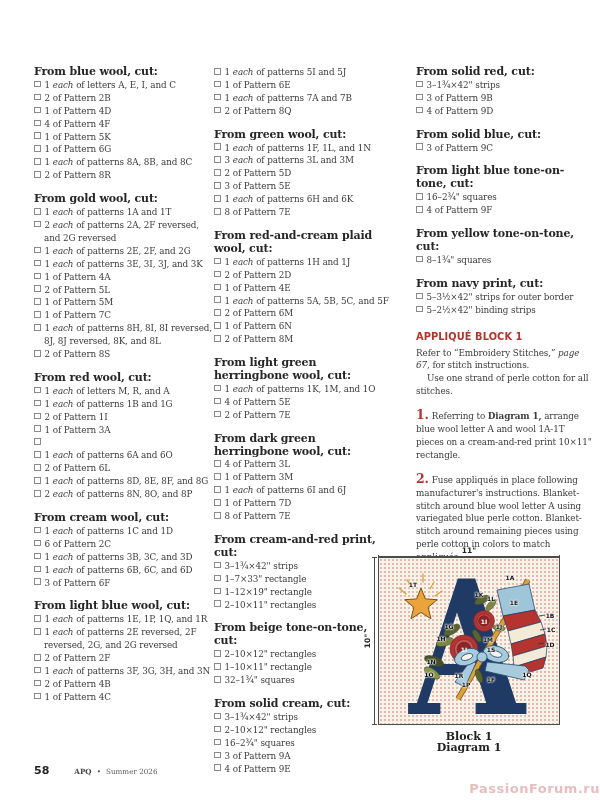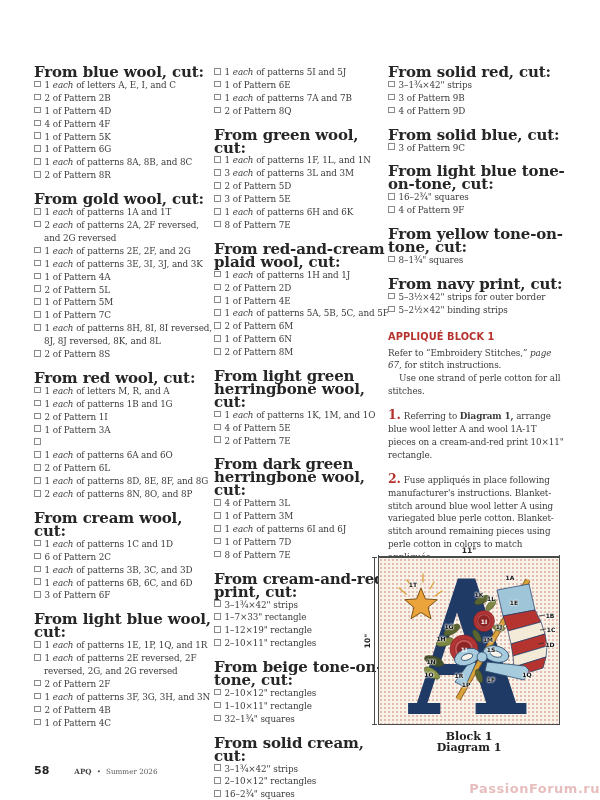--- a/index.html
+++ b/index.html
@@ -1,21 +1,21 @@
 <!DOCTYPE html>
 <html><head>
 <meta charset="utf-8">
 <style>
   html,body{margin:0;padding:0;}
   body{width:600px;height:800px;position:relative;background:#ffffff;
        font-family:"DejaVu Serif", serif; overflow:hidden;}
   .col{position:absolute;top:66px;width:178px;}
-  #col1{left:34px;} #col2{left:214px;} #col3{left:388px;}
+  #col1{left:34px;} #col2{left:214px;} #col3{left:416px;}
   .section{margin-bottom:11px;}
-  .sec-h{font-weight:bold;font-size:15px;line-height:12.9px;color:#262626;letter-spacing:-0.15px;}
+  .sec-h{font-weight:bold;font-size:11px;line-height:12.9px;color:#262626;letter-spacing:-0.15px;}
   .item{font-size:8.8px;line-height:12.9px;color:#3c3c3c;padding-left:10px;text-indent:-10px;letter-spacing:-0.1px;}
   .cb{display:inline-block;width:4.6px;height:4.6px;border:0.9px solid #8a8a8a;margin-right:4px;vertical-align:0.5px;}
   .item i{font-style:italic;}
   
   .app-h{font-family:"DejaVu Sans",sans-serif;font-weight:bold;font-size:9.8px;color:#b5332e;
          margin:14px 0 5px 0;letter-spacing:0.1px;}
   .para{font-size:8.8px;line-height:12.9px;color:#3c3c3c;letter-spacing:-0.1px;}
   .para.indent{text-indent:11px;}
   .step{margin-top:12px;font-size:8.8px;line-height:12.9px;color:#3c3c3c;letter-spacing:-0.1px;}
   .step-num{color:#b5332e;font-weight:bold;font-size:12.5px;margin-right:3px;line-height:10px;}

